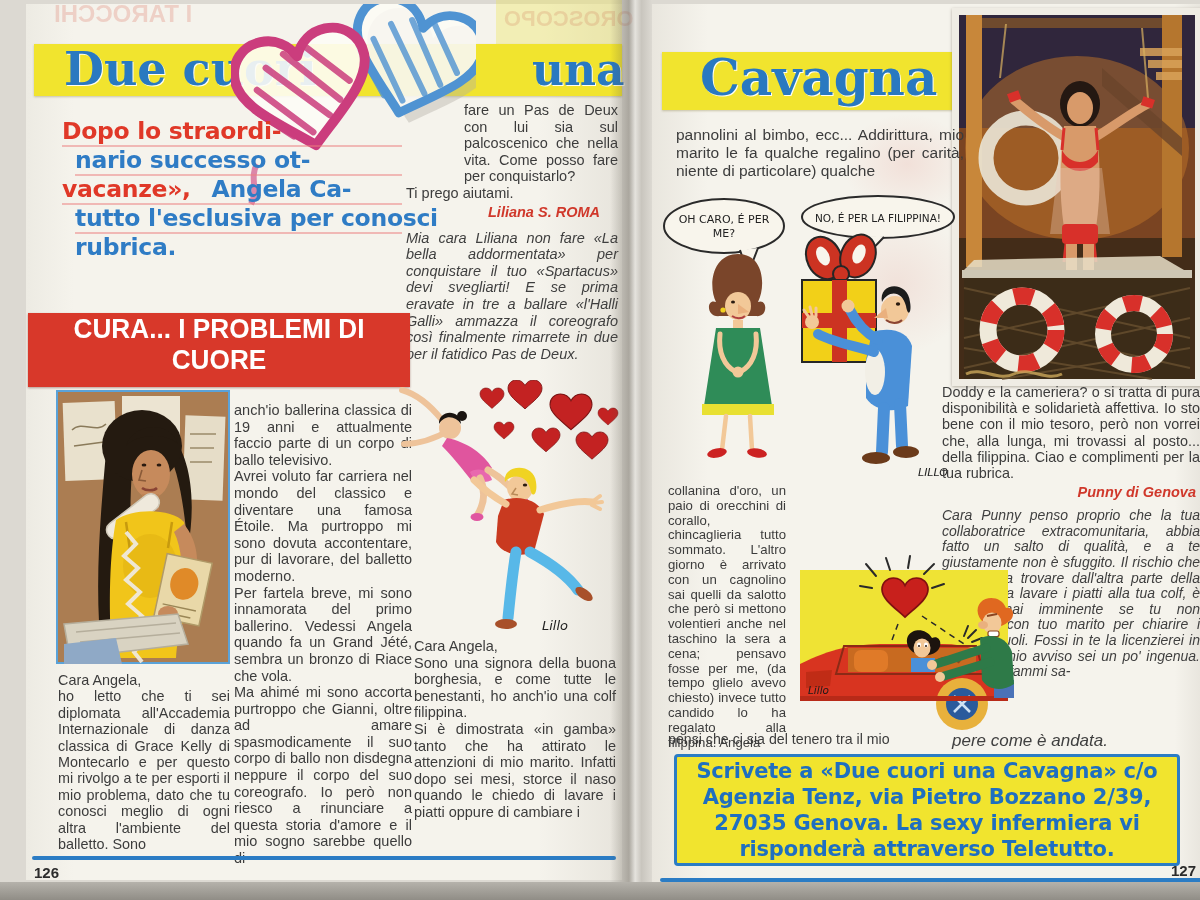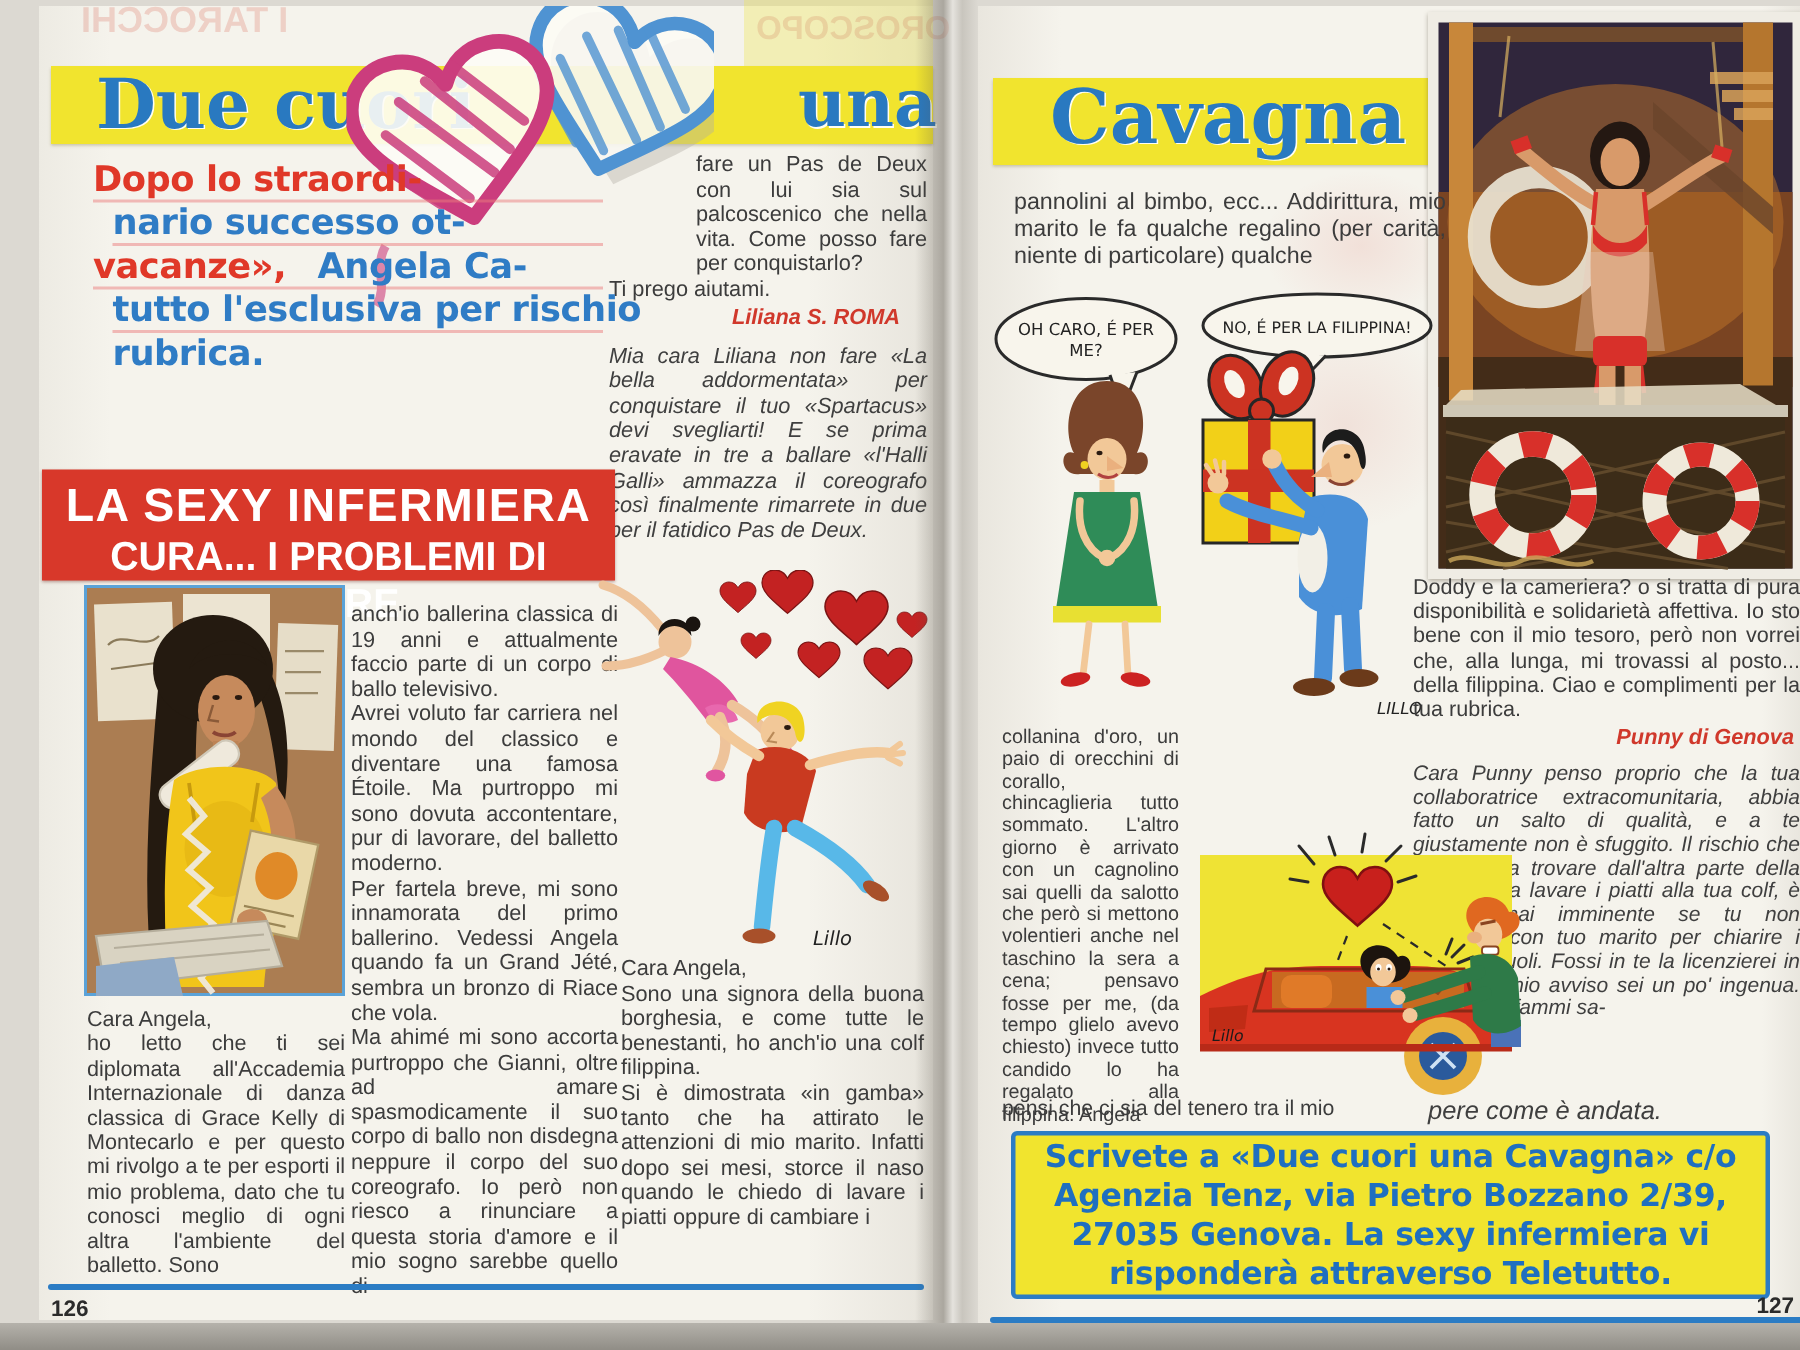--- a/index.html
+++ b/index.html
@@ -14,21 +14,21 @@
   #gutter{position:absolute;left:610px;top:0;width:42px;height:900px;
           background:linear-gradient(90deg,rgba(90,85,75,0) 0%,rgba(90,85,75,.38) 45%,rgba(255,255,255,.25) 60%,rgba(90,85,75,.15) 75%,rgba(90,85,75,0) 100%);z-index:40;}
   #bottom-strip{position:absolute;left:0;top:882px;width:1200px;height:18px;
           background:linear-gradient(180deg,#b5b2ab,#908d86);z-index:50;}
   .abs{position:absolute;}
   .banner{background:#f1e42e;box-shadow:0 1px 2px rgba(120,110,40,.35);}
   .title{font-family:"DejaVu Serif",serif;font-weight:bold;color:#2979c0;
          text-shadow:1px 1px 0 #fffef2;}
   .intro-line{font-family:"DejaVu Sans",sans-serif;font-weight:bold;font-size:23.5px;line-height:26px;
               border-bottom:2px solid rgba(235,125,125,.5);padding-bottom:1px;letter-spacing:-0.3px;white-space:nowrap;}
-  .c-red{color:#e03828;} .c-blue{color:#2f7cc5;margin-left:13px;}
+  .c-red{color:#e03828;margin-top:12px;} .c-blue{color:#2f7cc5;margin-left:13px;}
   .red-banner{background:#d8382a;color:#fff;text-align:center;
               box-shadow:0 1px 2px rgba(100,30,20,.4);}
   .rb1{font-size:31px;font-weight:bold;letter-spacing:1px;margin-top:6px;}
   .rb2{font-size:27px;font-weight:bold;letter-spacing:0;transform:scaleX(.97);transform-origin:center;margin-top:1px;}
   .txt{color:#3c3c3c;text-align:justify;white-space:pre-line;}
   .t-left{font-size:14.4px;line-height:16.4px;}
   .t-mid{font-size:14.5px;line-height:16.6px;}
   .t-right{font-size:14.4px;line-height:16.2px;}
   .t-narrow{font-size:13.2px;line-height:14.8px;}
   .reply{font-style:italic;color:#3f3f3f;}
@@ -92,34 +92,33 @@
             <path d="M4 20 L14 30"></path>
         </g>
       </g>
       <path d="M26 160 C18 174 28 186 20 200" stroke="#cb3d7d" stroke-width="6" fill="none" opacity="0.6"></path>
     </svg>
 
     <div class="abs" style="left:36px;top:102px;width:340px;z-index:6;">
       <div class="intro-line c-red">Dopo lo straordi-</div>
       <div class="intro-line c-blue">nario successo ot-</div>
       <div class="intro-line"><span class="c-red">vacanze»,</span><span class="c-blue"> Angela Ca-</span></div>
-      <div class="intro-line c-blue">tutto l'esclusiva per rischio</div>
+      <div class="intro-line c-blue">tutto l'esclusiva per conosci</div>
       <div class="intro-line c-blue" style="border-bottom:none;">rubrica.</div>
     </div>
 
     <div class="abs" style="left:380px;top:98px;width:212px;">
       <div class="float-sp"></div>
       <div class="txt t-mid">fare un Pas de Deux con lui sia sul palcoscenico che nella vita. Come posso fare per conquistarlo?
 Ti prego aiutami.</div>
       <div class="sig" style="clear:both;margin:2px 18px 0 0;">Liliana S. ROMA</div>
       <div class="txt t-mid reply" style="margin-top:10px;">Mia cara Liliana non fare «La bella addormentata» per conquistare il tuo «Spartacus» devi svegliarti! E se prima eravate in tre a ballare «l'Halli Galli» ammazza il coreografo così finalmente rimarrete in due per il fatidico Pas de Deux.</div>
     </div>
 
     <div class="abs red-banner" style="left:2px;top:309px;width:382px;height:74px;">
-      <div class="rb1">LA SEXY INFERMIERA</div>
       <div class="rb2">CURA... I PROBLEMI DI CUORE</div>
     </div>
 
     <svg class="abs" style="left:30px;top:386px;" width="174" height="274" viewBox="0 0 174 274">
       <rect x="0" y="0" width="174" height="274" fill="#ab7d52" stroke="#5aa2d8" stroke-width="4"></rect>
       <g>
         <rect x="8" y="12" width="52" height="78" fill="#e9e1cd" transform="rotate(-2 34 51)"></rect>
         <rect x="66" y="6" width="58" height="56" fill="#ece4d2"></rect>
         <rect x="128" y="26" width="40" height="84" fill="#e6ddc8" transform="rotate(2 148 68)"></rect>
         <path d="M16 40 C26 30 40 44 50 34 M18 56 L48 52" stroke="#8a7a5a" stroke-width="1.5" fill="none"></path>

